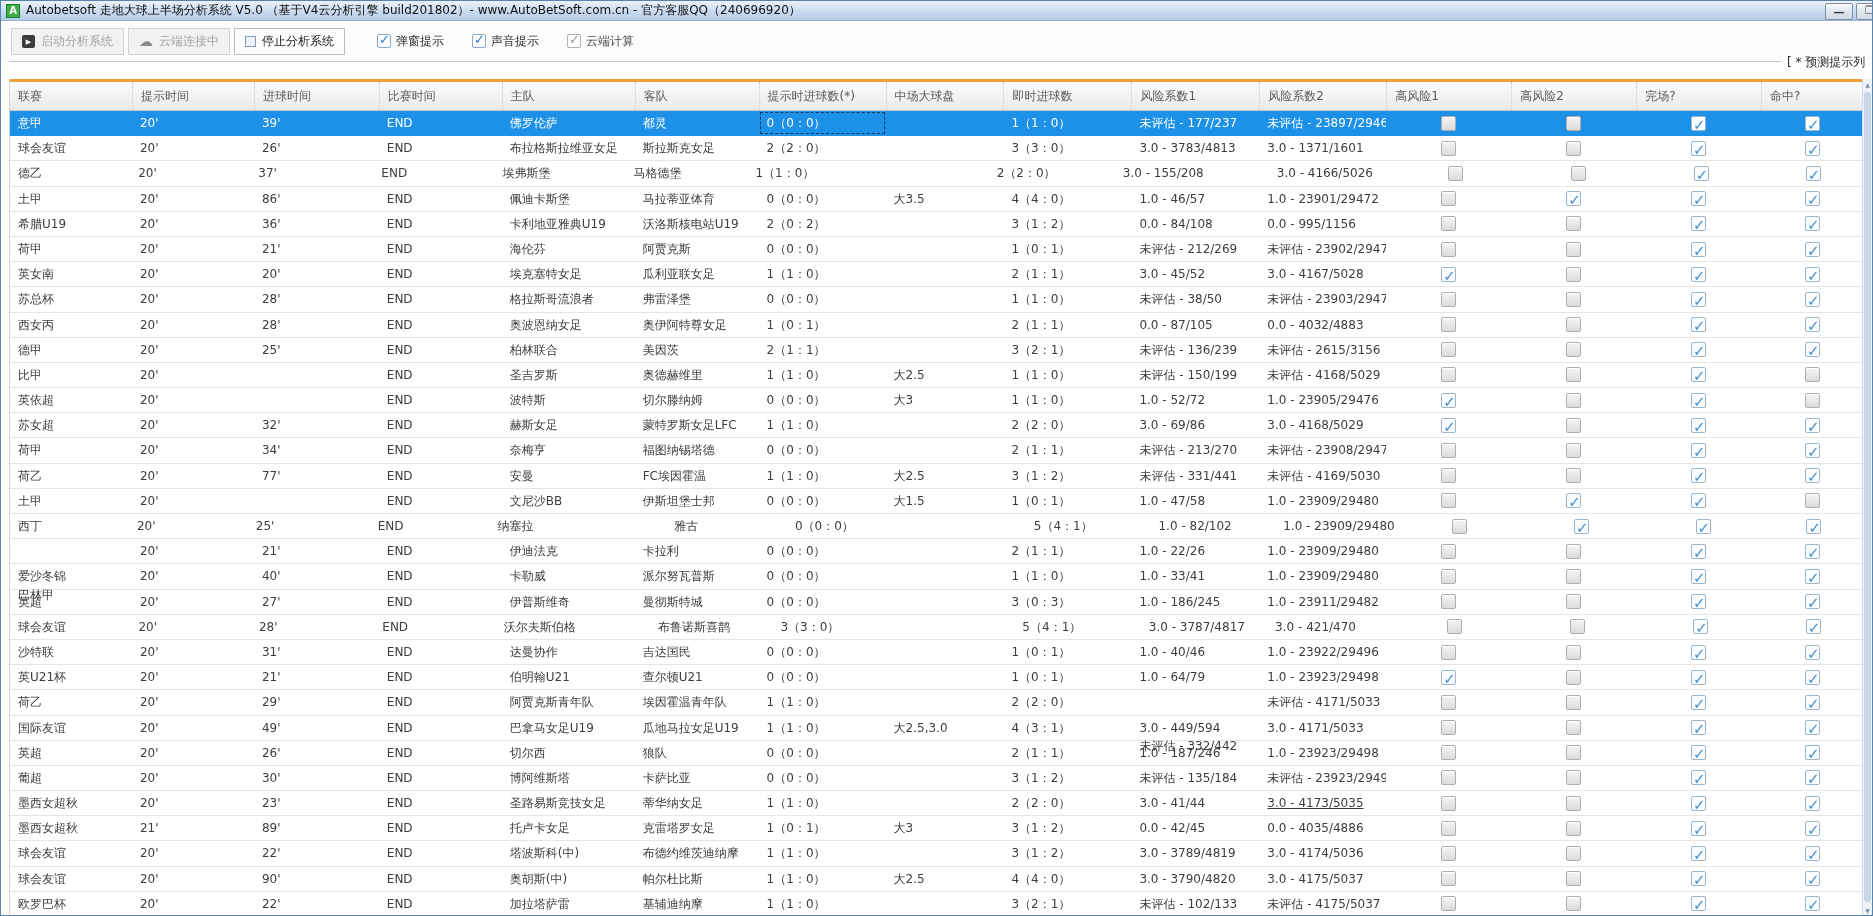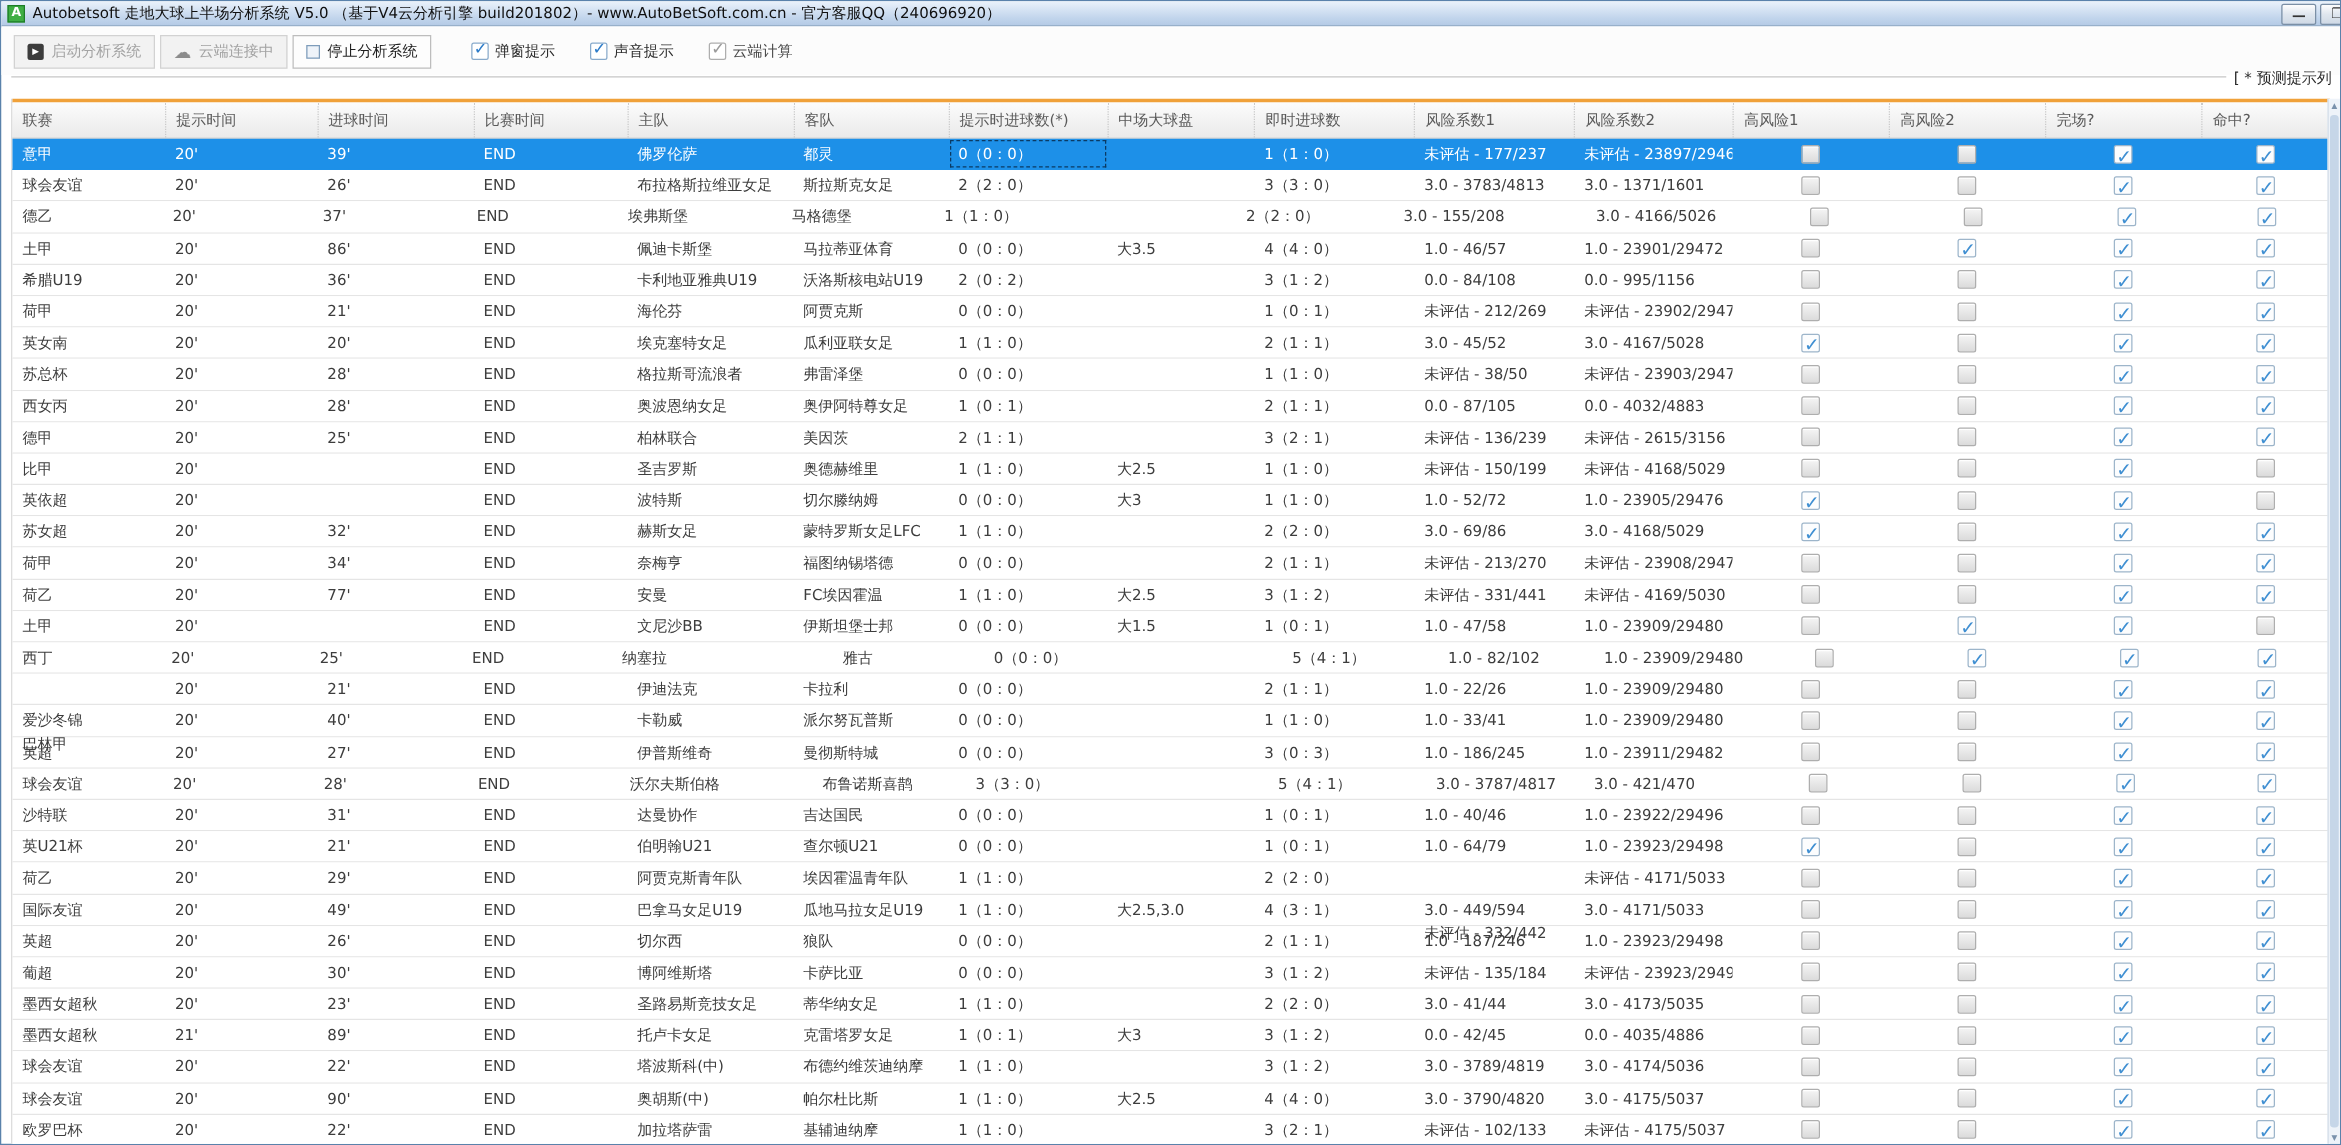--- a/index.html
+++ b/index.html
@@ -828,21 +828,21 @@
           <div class="tcell" style="width: 122px;">墨西女超秋</div>
           <div class="tcell" style="width: 122px;">20'</div>
           <div class="tcell" style="width: 125px;">23'</div>
           <div class="tcell" style="width: 123px;">END</div>
           <div class="tcell" style="width: 133px;">圣路易斯竞技女足</div>
           <div class="tcell" style="width: 124px;">蒂华纳女足</div>
           <div class="tcell" style="width: 127px;">1（1：0）</div>
           <div class="tcell" style="width: 118px;"></div>
           <div class="tcell" style="width: 128px;">2（2：0）</div>
           <div class="tcell" style="width: 128px;">3.0 - 41/44</div>
-          <div class="tcell" style="width: 127px;">3.0 - 4173/5035</div>
+          <div class="tcell" style="width: 127px; text-decoration: underline;">3.0 - 4173/5035</div>
           <div class="tcell cbcell" style="width: 125px;">
             <span class="cb off"></span>
           </div>
           <div class="tcell cbcell" style="width: 125px;">
             <span class="cb off"></span>
           </div>
           <div class="tcell cbcell" style="width: 125px;">
             <span class="cb on"></span>
           </div>
           <div class="tcell cbcell" style="width: 103px;">

